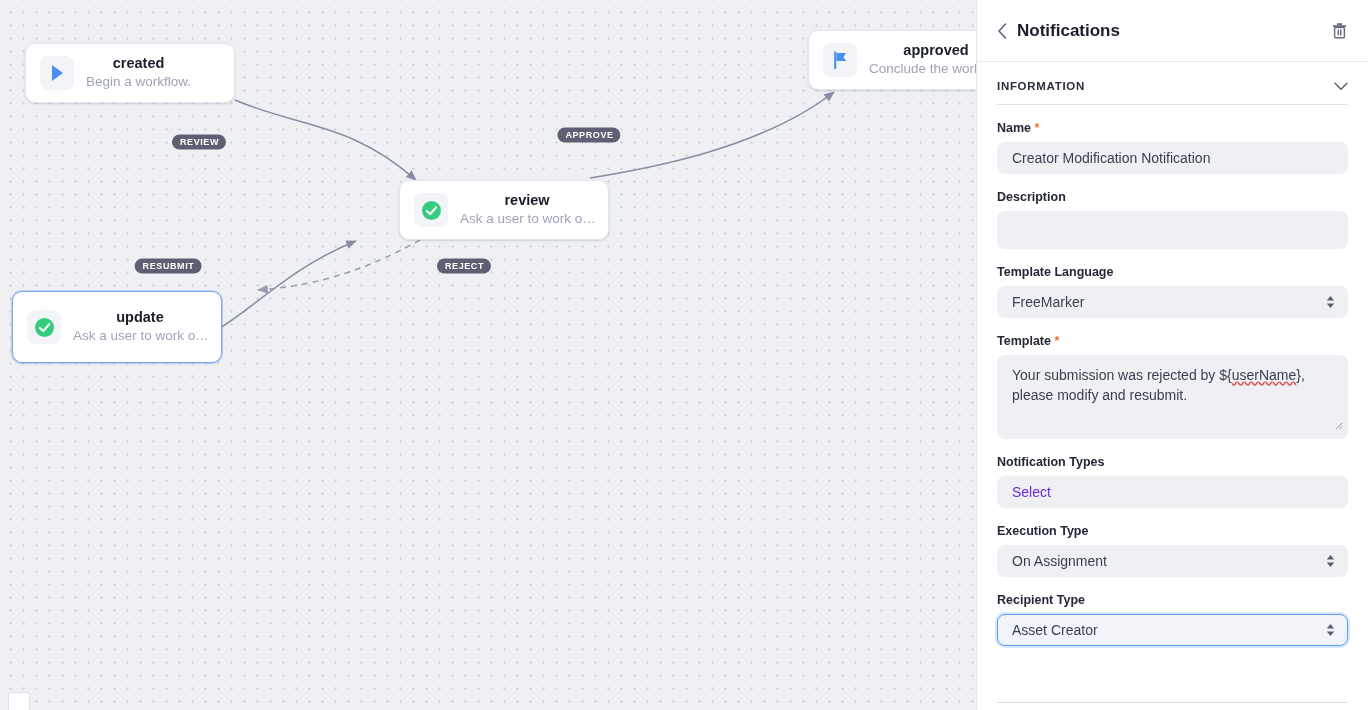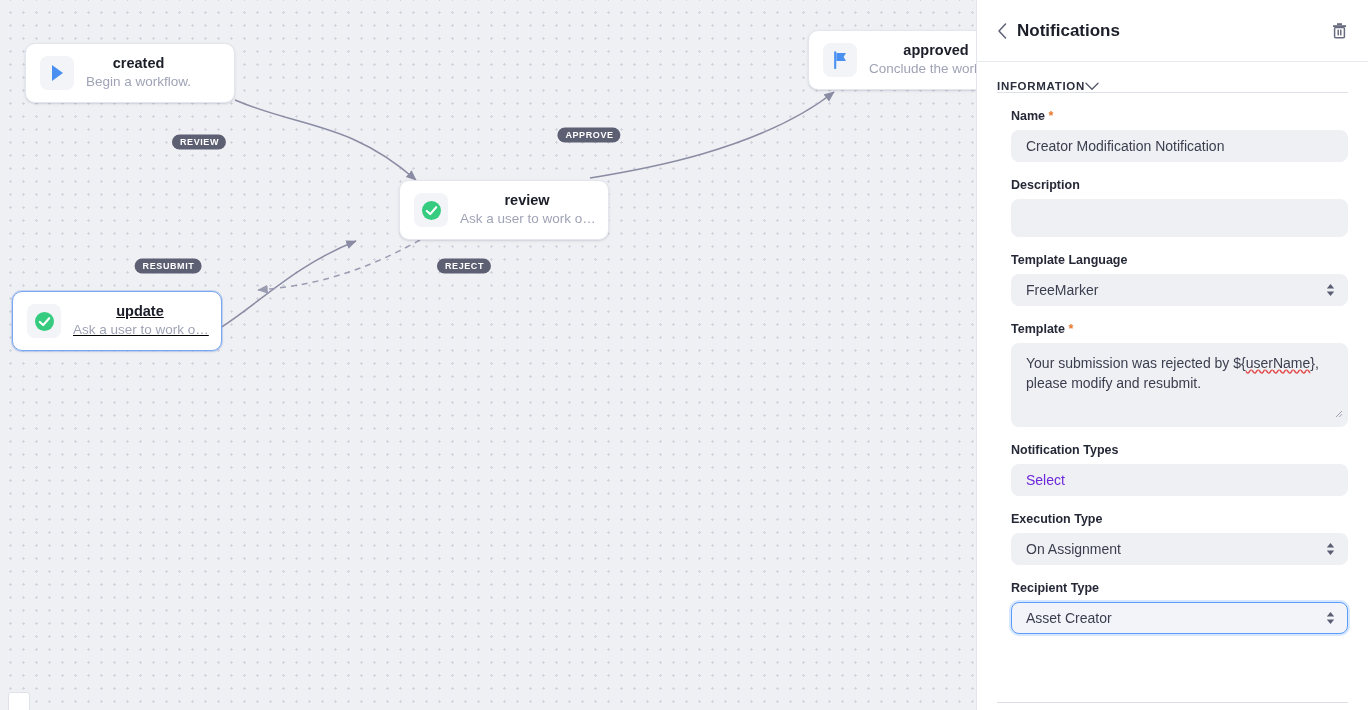--- a/index.html
+++ b/index.html
@@ -84,29 +84,29 @@
   .back-btn {
     width: 22px; height: 22px; display: flex; align-items: center; justify-content: center;
     color: #5c6075; cursor: pointer; flex: 0 0 auto;
   }
   #panel-title { font-size: 17px; font-weight: bold; color: #1b1d28; margin-left: 4px; flex: 1 1 auto; }
   .trash-btn { width: 22px; height: 22px; display: flex; align-items: center; justify-content: center; color: #6a6d80; cursor: pointer; }
 
   #panel-body { flex: 1 1 auto; overflow: hidden; padding: 0 20px; position: relative; }
 
   .section-head {
-    display: flex; align-items: center; 
-    padding: 18px 0 0 0;
+    display: flex; align-items: center; justify-content: space-between;
+    padding: 18px 0 12px 0;
     border-bottom: 1px solid #dfe1e9;
     cursor: pointer;
   }
   .section-head span.t { font-size: 11.5px; font-weight: bold; letter-spacing: .7px; color: #2b2e3d; }
   .chev { color: #585b6e; display: flex; }
 
-  .field { margin-top: 16px; margin-left: 14px; }
+  .field { margin-top: 16px; }
   .flabel { font-size: 12.5px; font-weight: bold; color: #252836; margin-bottom: 7px; display: block; }
   .req { color: #e8762b; font-weight: bold; }
 
   .ctl {
     width: 100%;
     background: #eff0f4;
     border: 1px solid transparent;
     border-radius: 8px;
     font-family: "Liberation Sans", sans-serif;
     font-size: 14px;
@@ -189,21 +189,21 @@
           <circle cx="10.5" cy="10.5" r="9.5" fill="#35cc7f"></circle>
           <path d="M5.8 10.9 L9.2 14.1 L15.2 7.2" stroke="#ffffff" stroke-width="2.1" fill="none" stroke-linecap="round" stroke-linejoin="round"></path>
         </svg>
       </div>
       <div class="node-txt">
         <div class="node-title">review</div>
         <div class="node-sub">Ask a user to work o…</div>
       </div>
     </div>
 
-    <div class="node selected" style="left:12px; top:291px; width:210px; height:60px;text-decoration:underline;">
+    <div class="node selected" style="left:12px; top:291px; width:210px; height:72px;">
       <div class="node-ico">
         <svg width="21" height="21" viewBox="0 0 21 21">
           <circle cx="10.5" cy="10.5" r="9.5" fill="#35cc7f"></circle>
           <path d="M5.8 10.9 L9.2 14.1 L15.2 7.2" stroke="#ffffff" stroke-width="2.1" fill="none" stroke-linecap="round" stroke-linejoin="round"></path>
         </svg>
       </div>
       <div class="node-txt">
         <div class="node-title">update</div>
         <div class="node-sub">Ask a user to work o…</div>
       </div>

